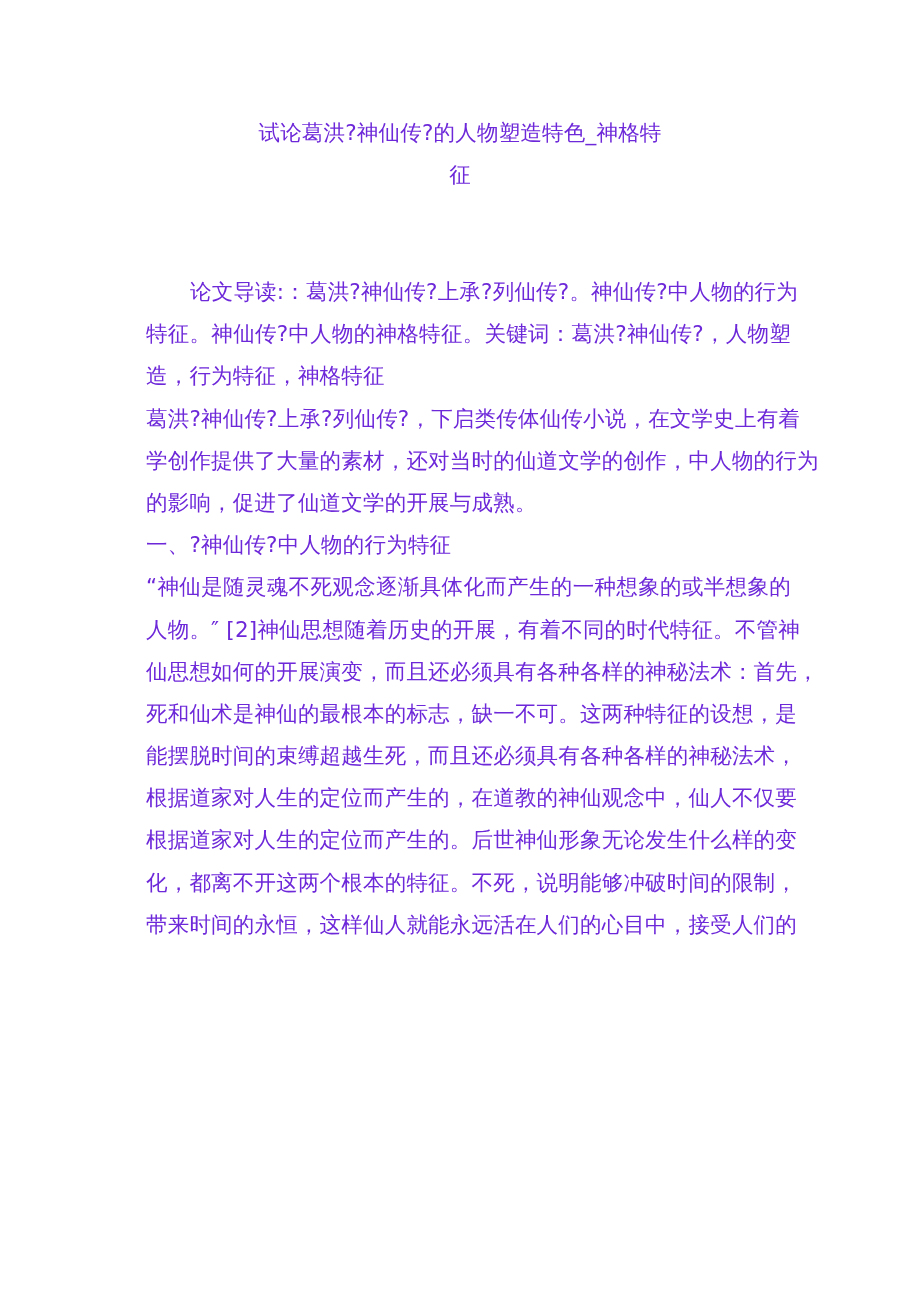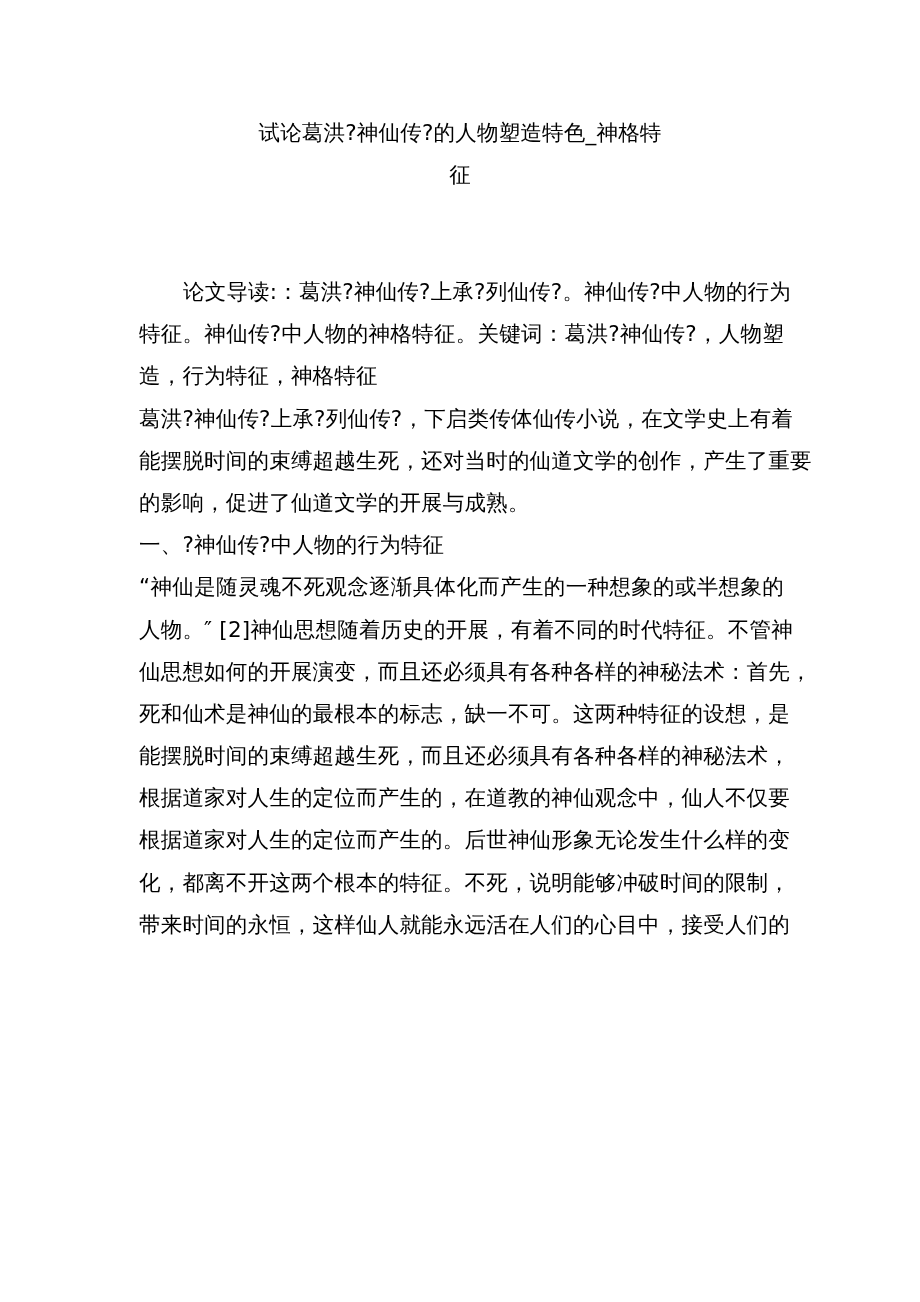--- a/index.html
+++ b/index.html
@@ -2,23 +2,23 @@
 <html><head>
 <meta charset="utf-8">
 <style>
   html, body { margin: 0; padding: 0; background: #ffffff; }
   body { width: 920px; height: 1302px; position: relative; overflow: hidden;
          font-family: "DejaVu Sans", "Liberation Sans", sans-serif; color: #111111; }
   .page { position: absolute; left: 0; top: 0; width: 920px; height: 1302px; background: #fff; }
   .title { position: absolute; left: 100px; width: 720px; top: 112px; text-align: center;
            font-size: 34px; line-height: 52px; color: #1a1a1a; font-weight: normal; letter-spacing: 0px; }
   .title .ln { display: block; white-space: nowrap; }
-  .body { position: absolute; left: 139px; width: 645px; top: 271px; }
+  .body { position: absolute; left: 146px; width: 645px; top: 271px; }
   .ln { display: block; white-space: nowrap; font-size: 21.5px; height: 42.2px; line-height: 42.2px;
-        color: #000000; letter-spacing: 0.2px; }
+        color: #6d28d9; letter-spacing: 0.2px; }
   .indent { padding-left: 44px; }
   .justify { text-align: justify; text-align-last: justify; }
 </style>
 </head>
 <body>
 
 <div class="page">
 
   <h1 class="title" style="margin:0;">
     <span class="ln">试论葛洪?神仙传?的人物塑造特色_神格特</span>
@@ -27,21 +27,21 @@
 
   <div class="body">
     <div>
       <span class="ln indent justify">论文导读:：葛洪?神仙传?上承?列仙传?。神仙传?中人物的行为</span>
       <span class="ln justify">特征。神仙传?中人物的神格特征。关键词：葛洪?神仙传?，人物塑</span>
       <span class="ln">造，行为特征，神格特征</span>
     </div>
 
     <div>
       <span class="ln justify">葛洪?神仙传?上承?列仙传?，下启类传体仙传小说，在文学史上有着</span>
-      <span class="ln justify">能摆脱时间的束缚超越生死，还对当时的仙道文学的创作，产生了重要</span>
+      <span class="ln justify">学创作提供了大量的素材，还对当时的仙道文学的创作，中人物的行为</span>
       <span class="ln">的影响，促进了仙道文学的开展与成熟。</span>
     </div>
 
     <span class="ln">一、?神仙传?中人物的行为特征</span>
 
     <div>
       <span class="ln justify">“神仙是随灵魂不死观念逐渐具体化而产生的一种想象的或半想象的</span>
       <span class="ln justify">人物。″ [2]神仙思想随着历史的开展，有着不同的时代特征。不管神</span>
       <span class="ln justify">仙思想如何的开展演变，而且还必须具有各种各样的神秘法术：首先，</span>
       <span class="ln justify">死和仙术是神仙的最根本的标志，缺一不可。这两种特征的设想，是</span>

